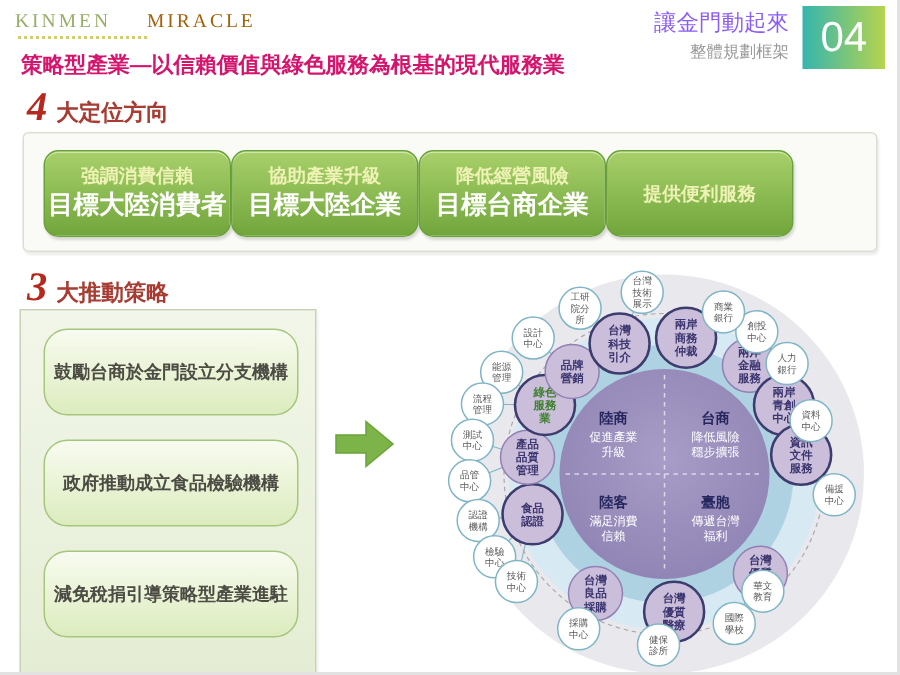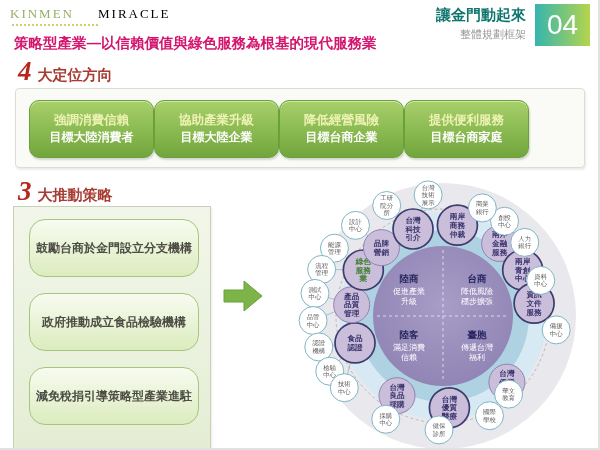--- a/index.html
+++ b/index.html
@@ -4,24 +4,24 @@
 <style>
   html,body{margin:0;padding:0;}
   body{font-family:"Liberation Sans",sans-serif;}
   #slide{position:relative;width:600px;height:450px;background:#fff;overflow:hidden;
          border-right:2px solid #e2e2e2;border-bottom:2px solid #e2e2e2;box-sizing:border-box;}
 
   
   .logo{position:absolute;left:10px;top:6px;font-family:"Liberation Serif",serif;
         font-size:13px;letter-spacing:2px;}
   .logo .kin{color:#96ae66;margin-right:24px;}
-  .logo .mir{color:#000000;}
+  .logo .mir{color:#a16207;}
   .logo-tag{position:absolute;left:12px;top:24px;width:86px;border-top:2px dotted #cfd06a;}
   .slide-label{position:absolute;right:72px;top:6px;text-align:right;}
-  .slide-label .t1{color:#0f766e;font-size:15px;font-weight:bold;}
+  .slide-label .t1{color:#8b5cf6;font-size:15px;font-weight:normal;}
   .slide-label .t2{color:#979797;font-size:11px;margin-top:2px;}
   .page-badge{position:absolute;right:8px;top:4px;width:55px;height:42px;
         background:linear-gradient(90deg,#35b5ae,#b5d44d);color:#fff;font-size:28px;
         display:flex;align-items:center;justify-content:center;}
 
   
   .main-title{position:absolute;left:14px;top:34px;font-size:14.5px;color:#d4156e;white-space:nowrap;text-align:right;}
   .main-title .b{font-weight:800;}
   .main-title .m{font-weight:600;}
 
@@ -33,21 +33,21 @@
 
   
   .panel1{position:absolute;left:15px;top:88px;width:570px;height:80px;background:#fafbf6;
         border:1px solid #dadfd2;border-radius:4px;box-shadow:1px 2px 2px rgba(0,0,0,.08);
         display:flex;padding:11px 0 0 13px;box-sizing:border-box;}
   .gbtn{width:123px;height:56px;border-radius:10px;border:1px solid #69a238;
         background:linear-gradient(180deg,#a8d06a,#71a63c);
         box-shadow:inset 0 1px 0 rgba(255,255,255,.45),1px 2px 2px rgba(0,0,0,.15);
         display:flex;flex-direction:column;align-items:center;justify-content:center;line-height:1.35;}
   .gbtn .l1{color:#eef2b4;font-size:12.5px;font-weight:bold;}
-  .gbtn .l2{color:#fff;font-size:12px;font-weight:bold;}
+  .gbtn .l2{color:#fff;font-size:17px;font-weight:bold;}
 
   
   .panel2{position:absolute;left:13px;top:206px;width:198px;height:284px;
         background:linear-gradient(180deg,#f2f6ea,#e2ecd0);border:1px solid #c7d1b6;
         box-shadow:1px 2px 2px rgba(0,0,0,.08);box-sizing:border-box;}
   .sbox{position:absolute;left:15px;width:168px;height:56px;border-radius:16px;
         border:1px solid #a6c67e;background:linear-gradient(180deg,#f8fbf0,#dcecbe);
         display:flex;align-items:center;justify-content:center;
         font-size:12px;font-weight:bold;color:#4c4c44;}
 
@@ -89,21 +89,20 @@
     <div class="gbtn">
       <span class="l1">協助產業升級</span>
       <span class="l2">目標大陸企業</span>
     </div>
     <div class="gbtn">
       <span class="l1">降低經營風險</span>
       <span class="l2">目標台商企業</span>
     </div>
     <div class="gbtn">
       <span class="l1">提供便利服務</span>
-      <span class="l2">目標台商家庭</span>
     </div>
   </div>
 
   <div class="sec-head" style="left:18px;top:176px;">
     <span class="num">3</span>
     <span class="txt">大推動策略</span>
   </div>
   <div class="panel2">
     <div class="sbox" style="top:12px;">鼓勵台商於金門設立分支機構</div>
     <div class="sbox" style="top:86px;">政府推動成立食品檢驗機構</div>

